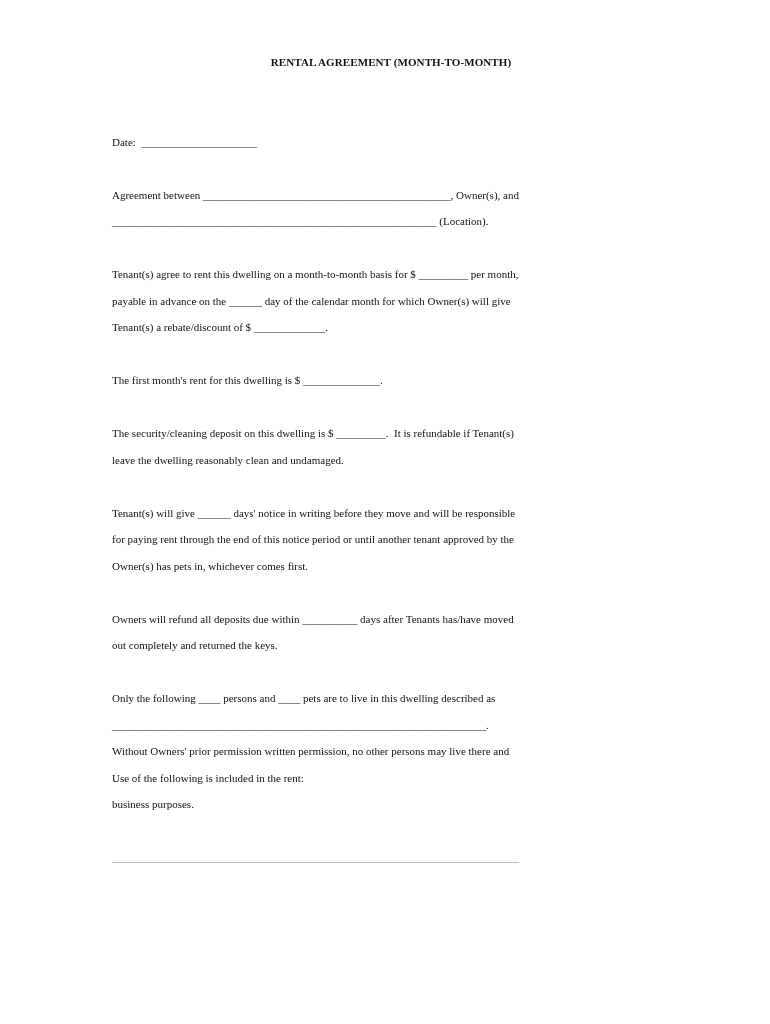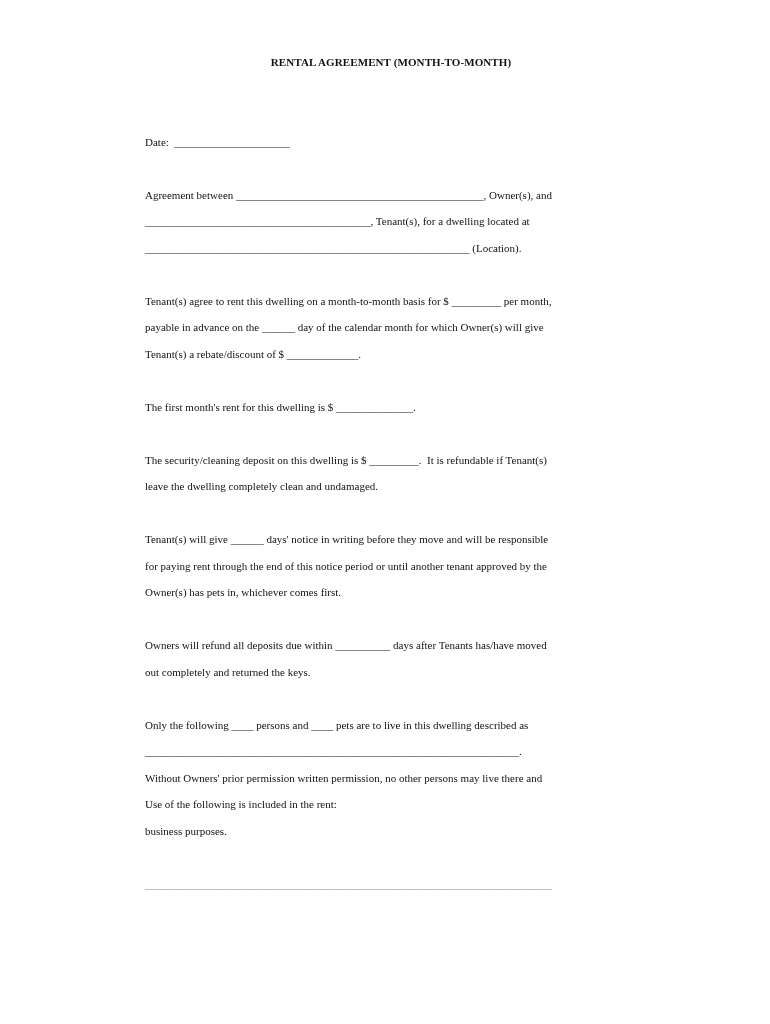--- a/index.html
+++ b/index.html
@@ -29,58 +29,56 @@
   }
   .para {
     margin: 0 0 26.5px 0;
   }
   .para:last-of-type {
     margin-bottom: 0;
   }
   .line {
     white-space: pre;
     overflow: visible;
-    margin-left: 33px;
   }
   .bottom-rule {
     white-space: pre;
     color: #8c8c8c;
     margin-top: 3px;
   }
 </style>
 </head>
 <body>
 
 <div class="page">
 
   <div class="doc-title">RENTAL AGREEMENT (MONTH-TO-MONTH)</div>
 
   <div class="para">
     <div class="line">Date:  _____________________</div>
   </div>
 
   <div class="para">
     <div class="line">Agreement between _____________________________________________, Owner(s), and</div>
-    <div class="line">_________________________________________, Tenant(s), for a dwelling located at</div>
     <div class="line">___________________________________________________________ (Location).</div>
   </div>
 
   <div class="para">
     <div class="line">Tenant(s) agree to rent this dwelling on a month-to-month basis for $ _________ per month,</div>
     <div class="line">payable in advance on the ______ day of the calendar month for which Owner(s) will give</div>
     <div class="line">Tenant(s) a rebate/discount of $ _____________.</div>
   </div>
 
   <div class="para">
     <div class="line">The first month's rent for this dwelling is $ ______________.</div>
   </div>
 
   <div class="para">
     <div class="line">The security/cleaning deposit on this dwelling is $ _________.  It is refundable if Tenant(s)</div>
-    <div class="line">leave the dwelling completely clean and undamaged.</div>
+    <div class="line">leave the dwelling reasonably clean and undamaged.</div>
   </div>
 
   <div class="para">
     <div class="line">Tenant(s) will give ______ days' notice in writing before they move and will be responsible</div>
     <div class="line">for paying rent through the end of this notice period or until another tenant approved by the</div>
     <div class="line">Owner(s) has pets in, whichever comes first.</div>
   </div>
 
   <div class="para">
     <div class="line">Owners will refund all deposits due within __________ days after Tenants has/have moved</div>

